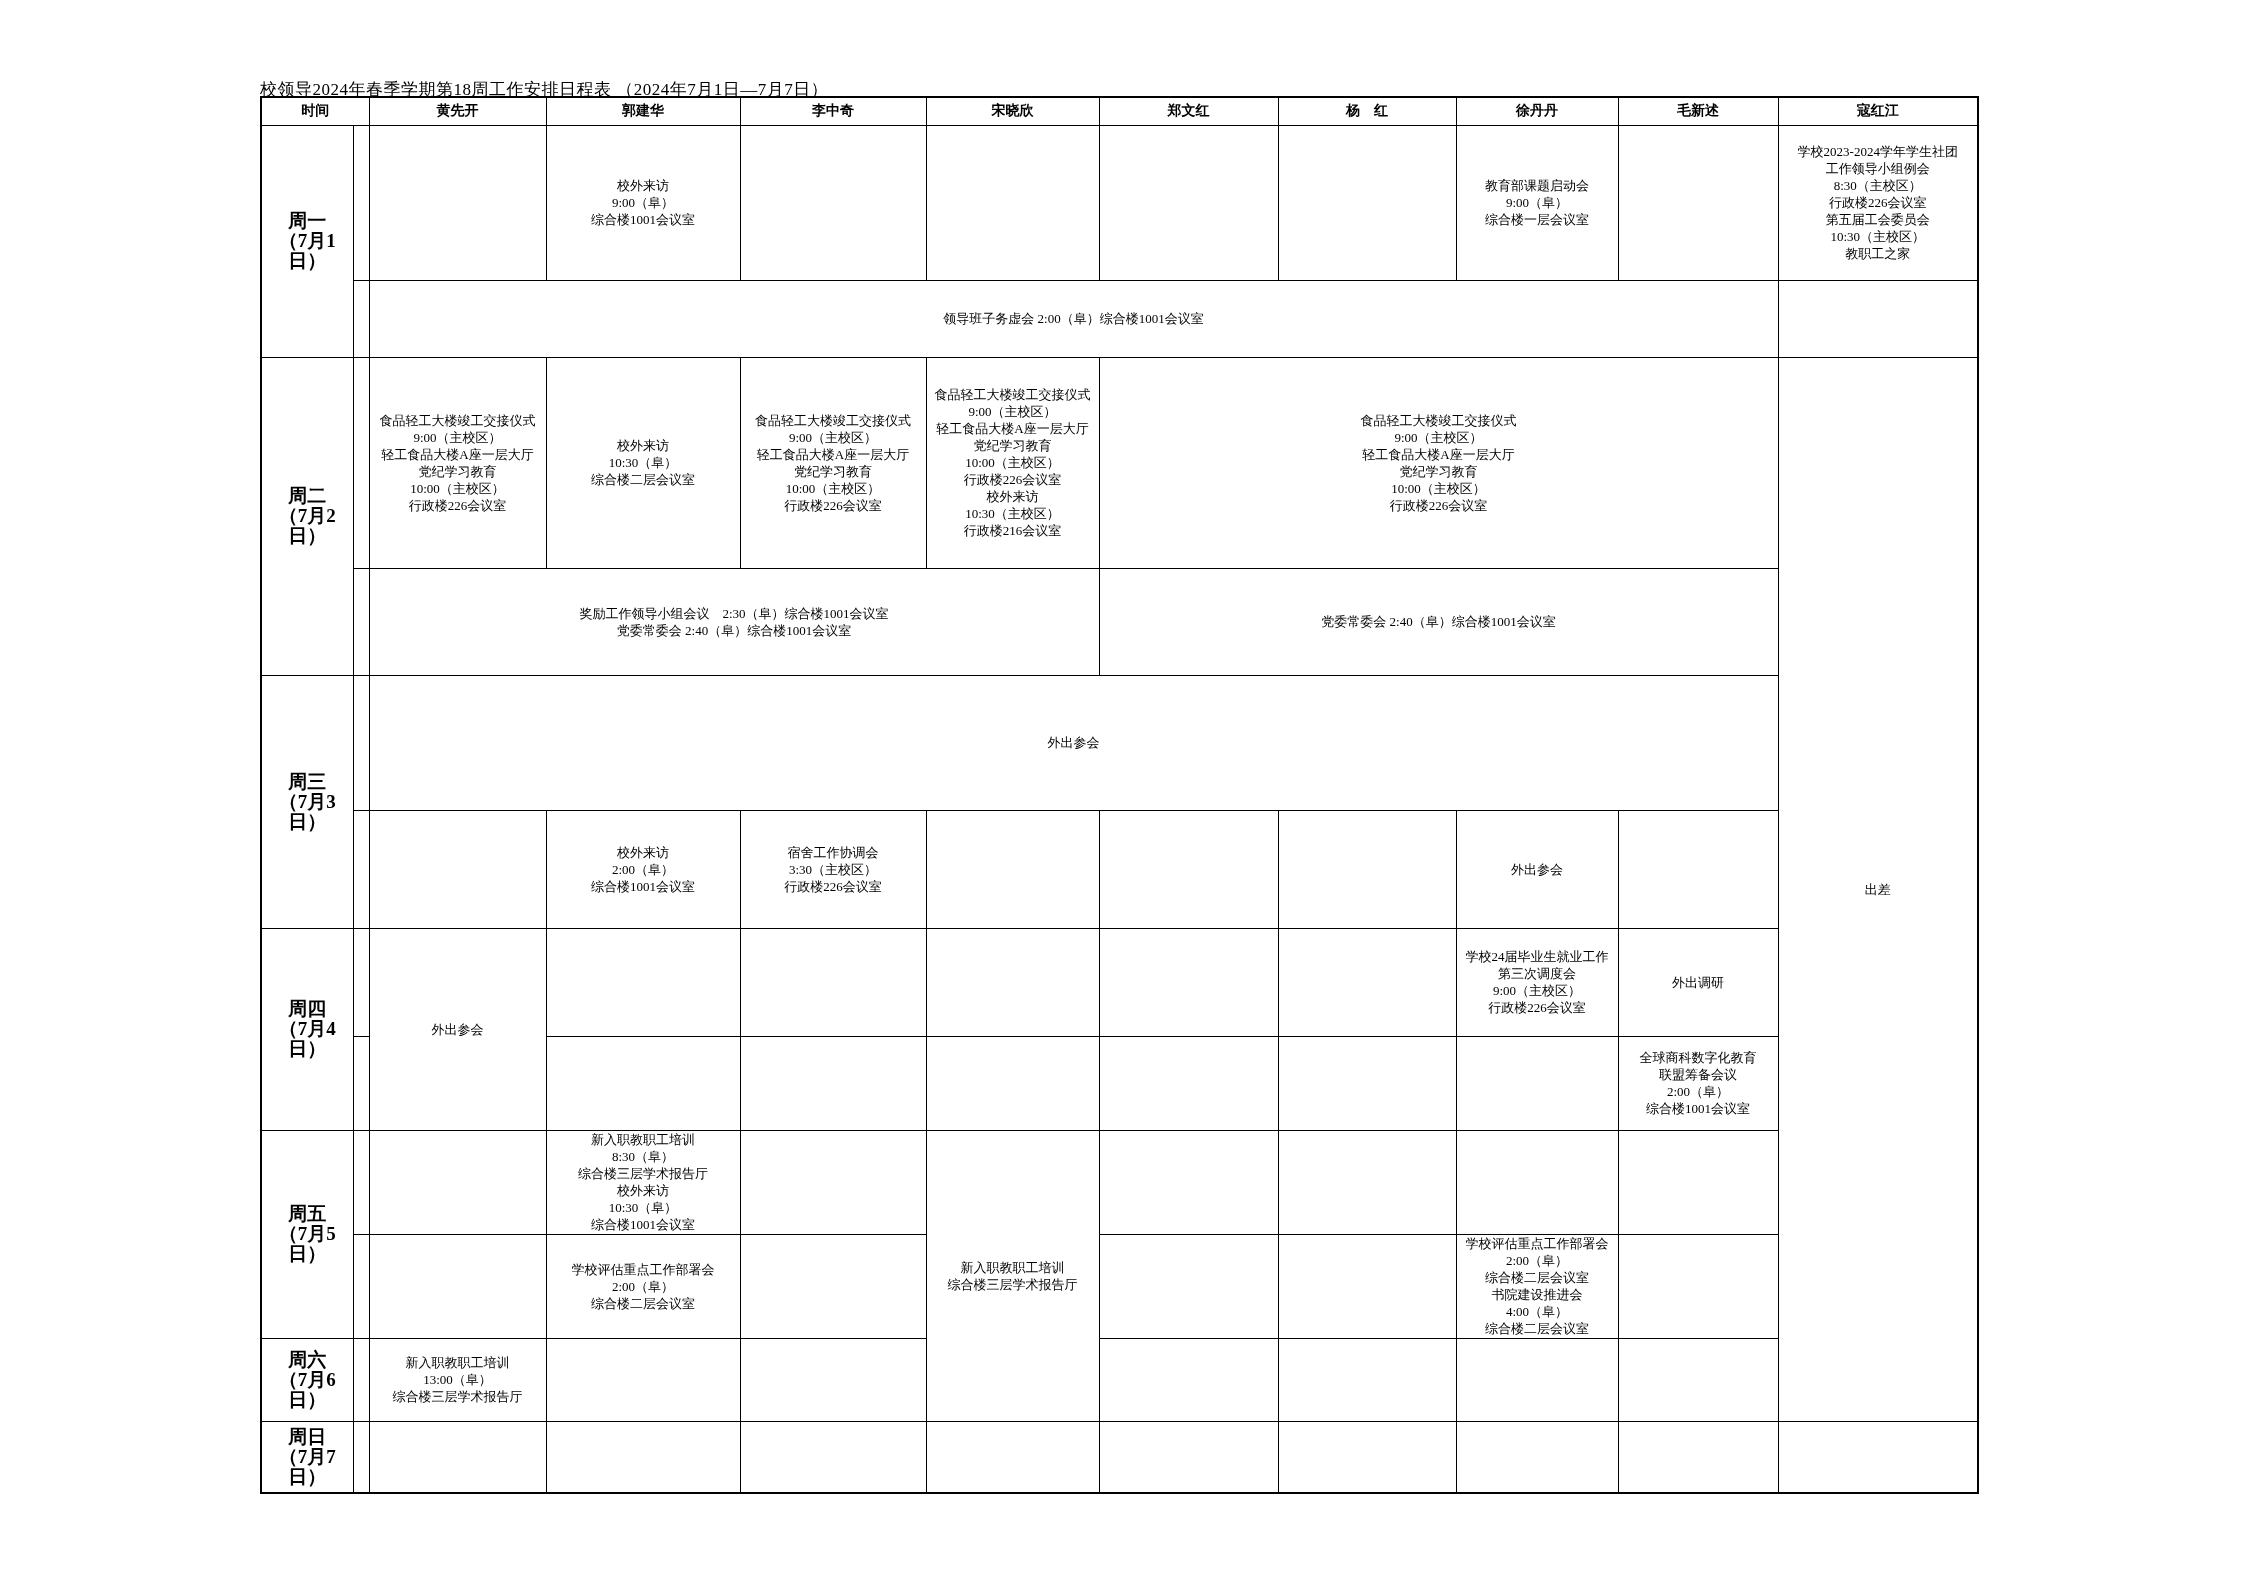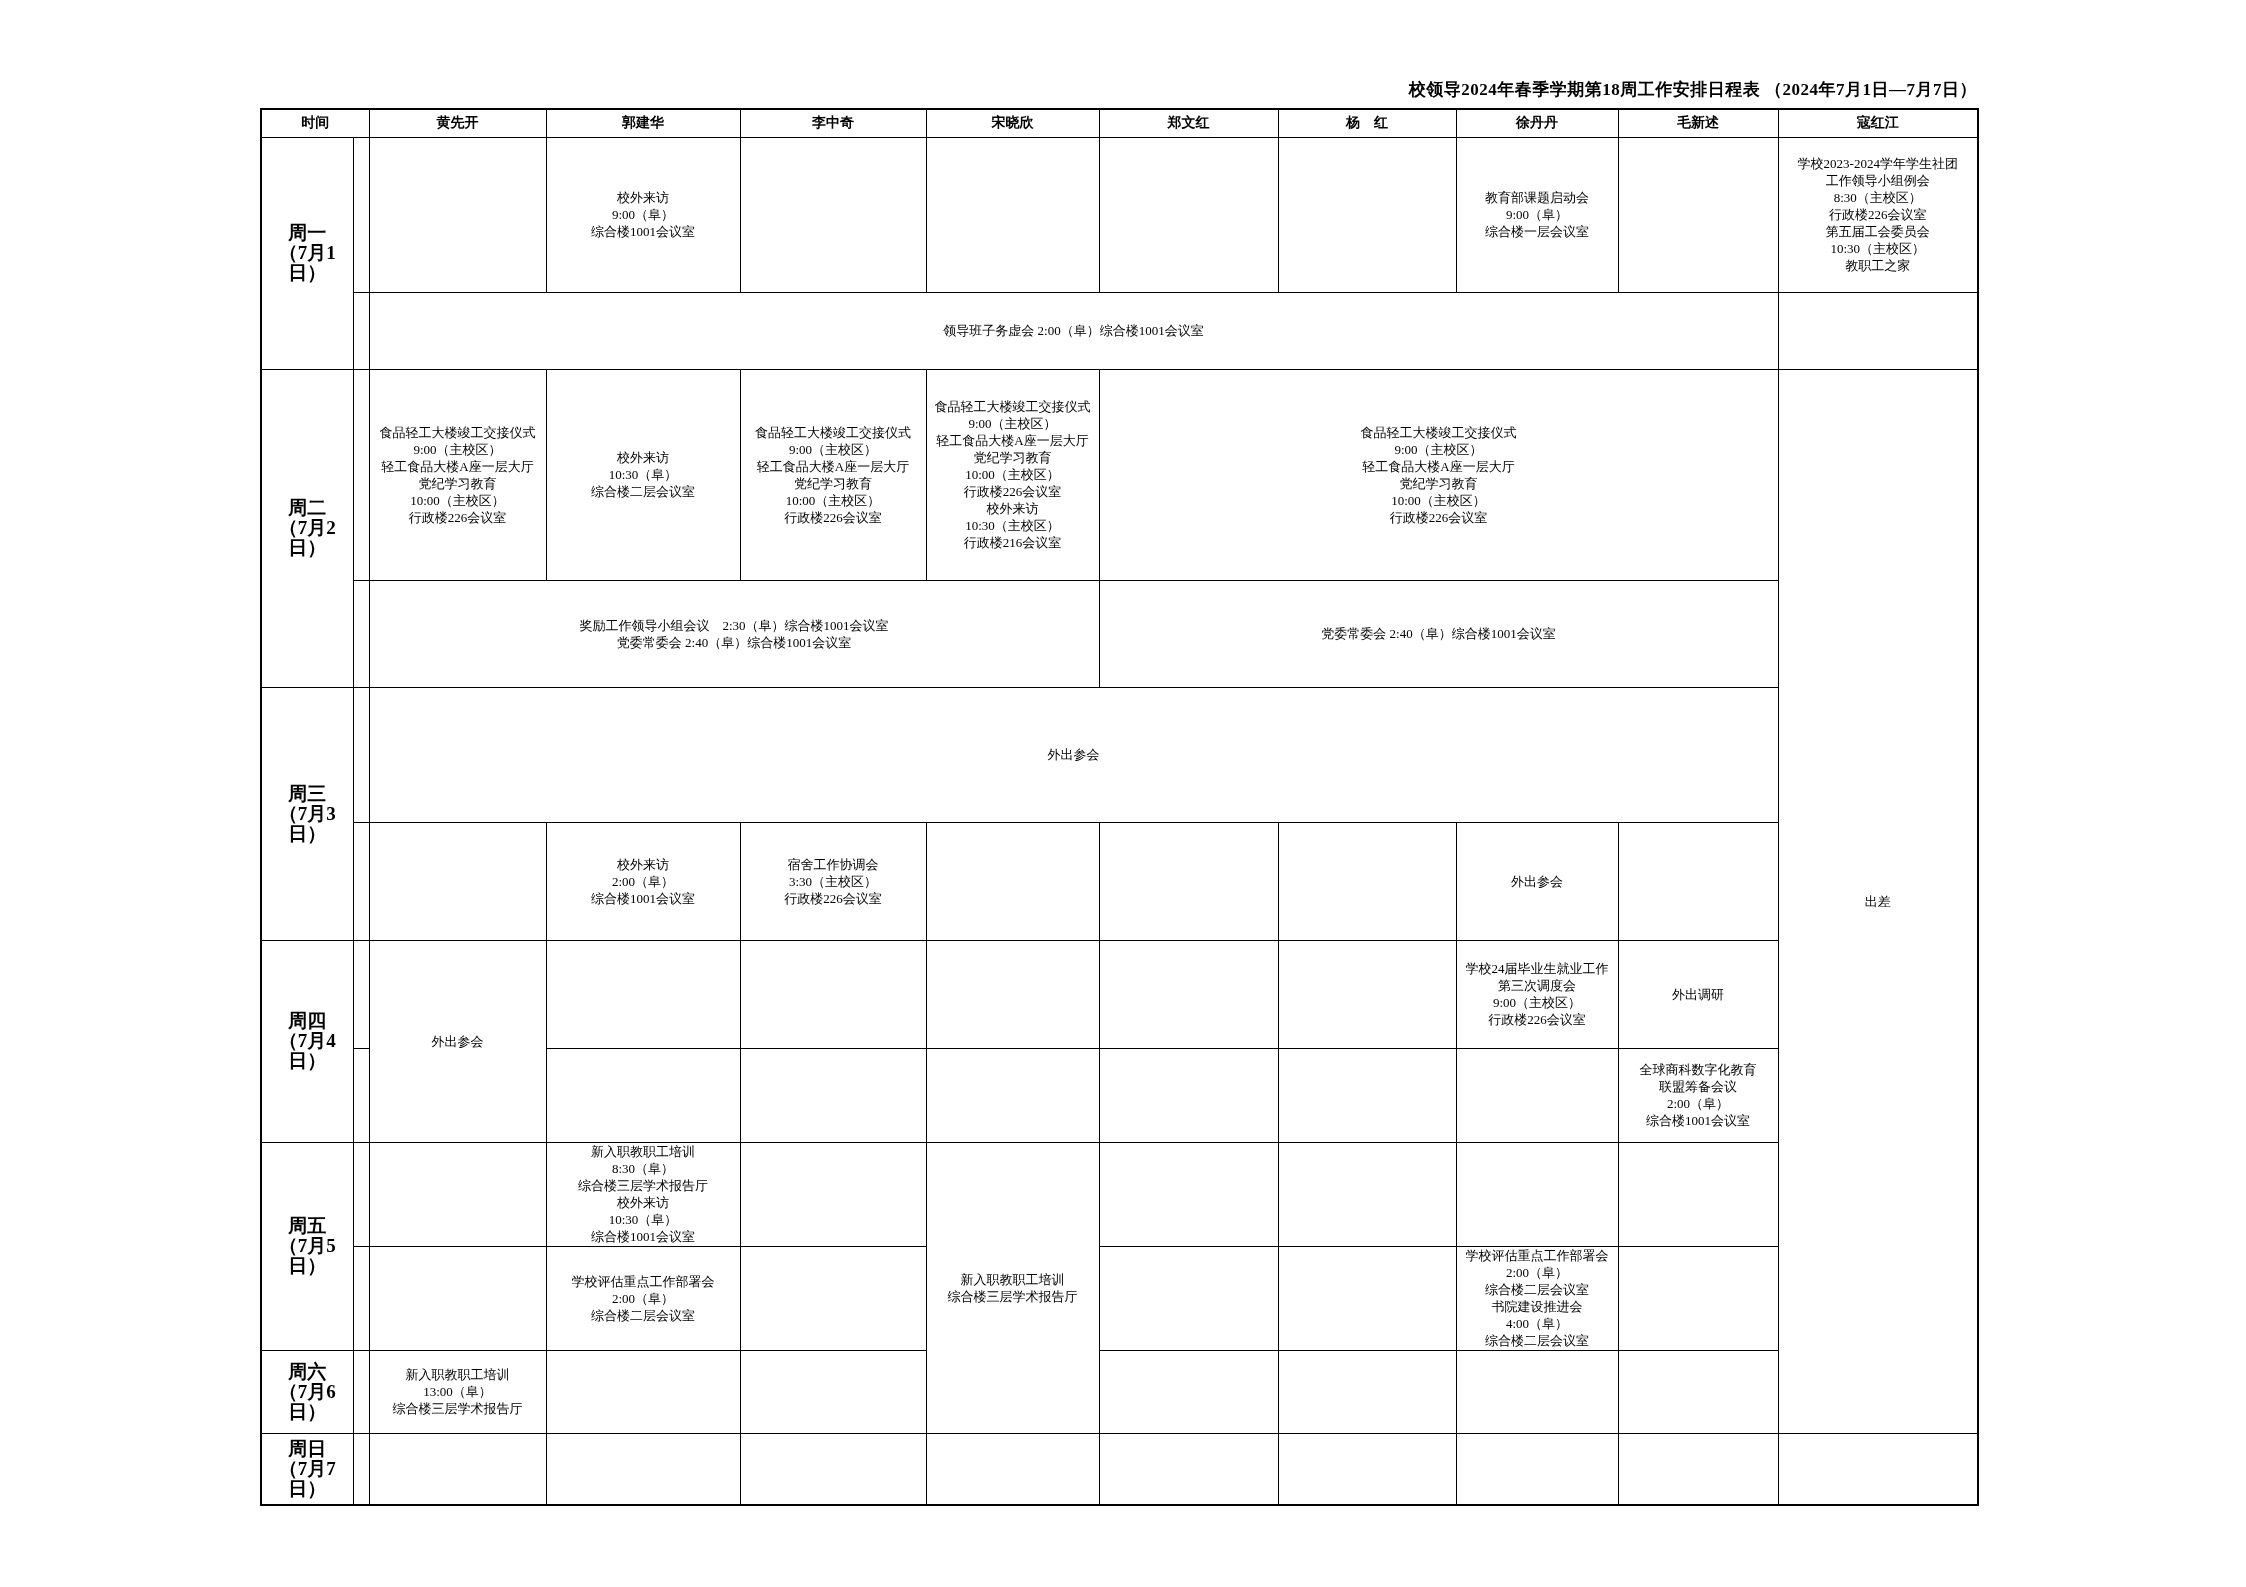--- a/index.html
+++ b/index.html
@@ -1,21 +1,21 @@
 <!DOCTYPE html>
 <html><head>
 <meta charset="utf-8">
 <style>
   html,body{margin:0;padding:0;background:#fff;}
   body{width:2246px;height:1587px;position:relative;
        font-family:"Liberation Serif","DejaVu Serif",serif;color:#000;}
   .doc-title{position:absolute;left:260px;top:78px;width:1717px;
-             text-align:right;font-size:17px;font-weight:bold;
+             text-align:left;font-size:17px;font-weight:normal;
              letter-spacing:.5px;white-space:pre-line;}
-  table.schedule{position:absolute;left:260px;top:108px;width:1717px;
+  table.schedule{position:absolute;left:260px;top:96px;width:1717px;
                  border-collapse:collapse;table-layout:fixed;
                  border:2px solid #000;}
   .schedule th,.schedule td{border:1px solid #000;padding:0 2px;
                  text-align:center;vertical-align:middle;
                  font-size:13px;line-height:17px;
                  white-space:pre-line;overflow:hidden;}
   .schedule th{font-size:14px;font-weight:bold;line-height:16px;}
   td.day{font-size:19px;font-weight:bold;line-height:20px;}
   td.ampm{font-size:11px;line-height:12px;color:#222;padding:16px;
           word-break:break-all;}

